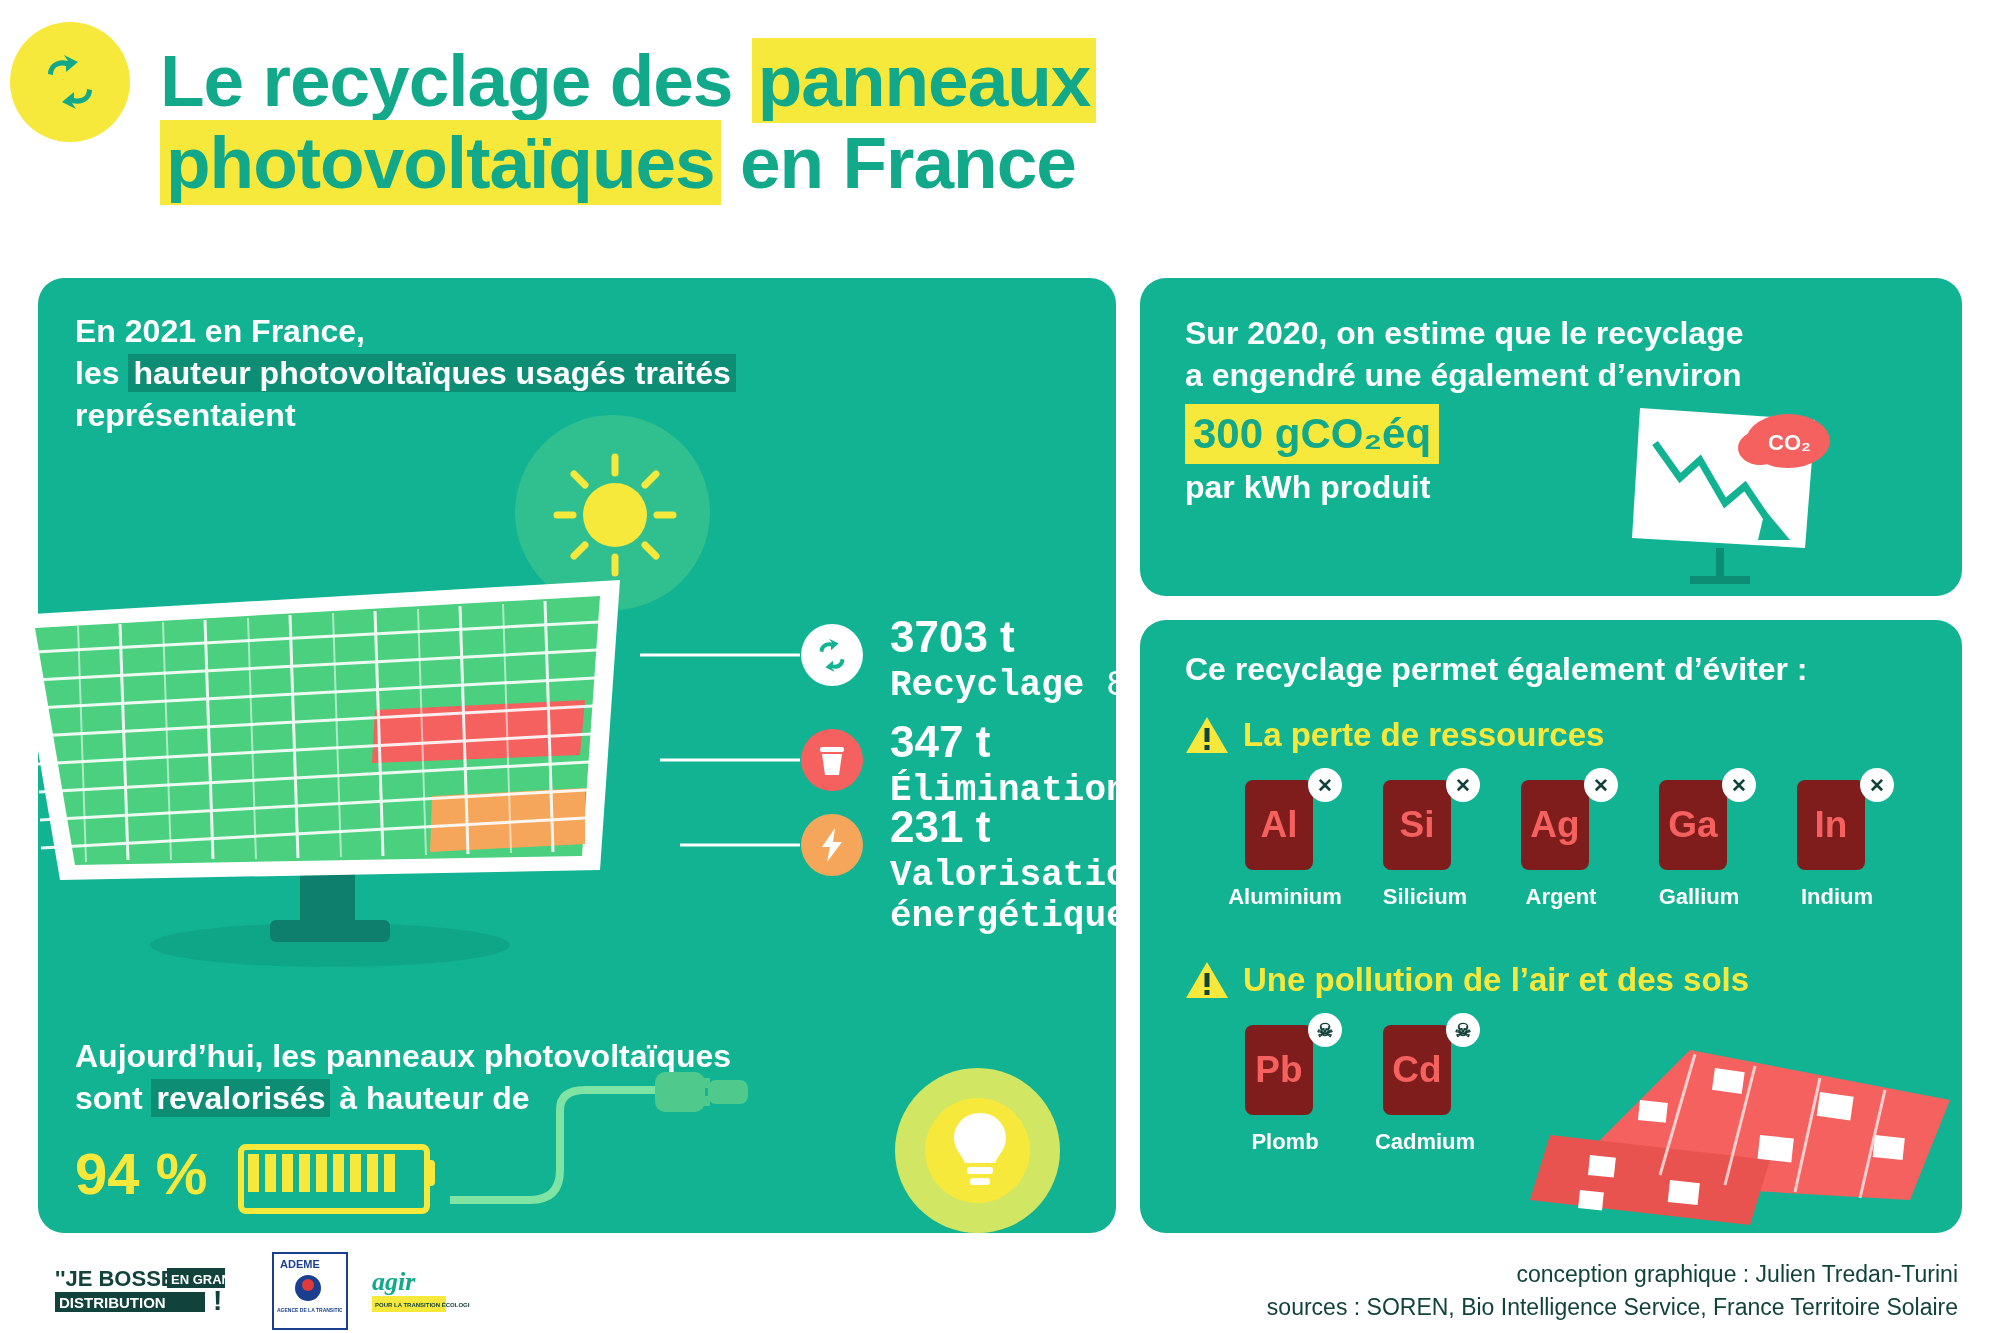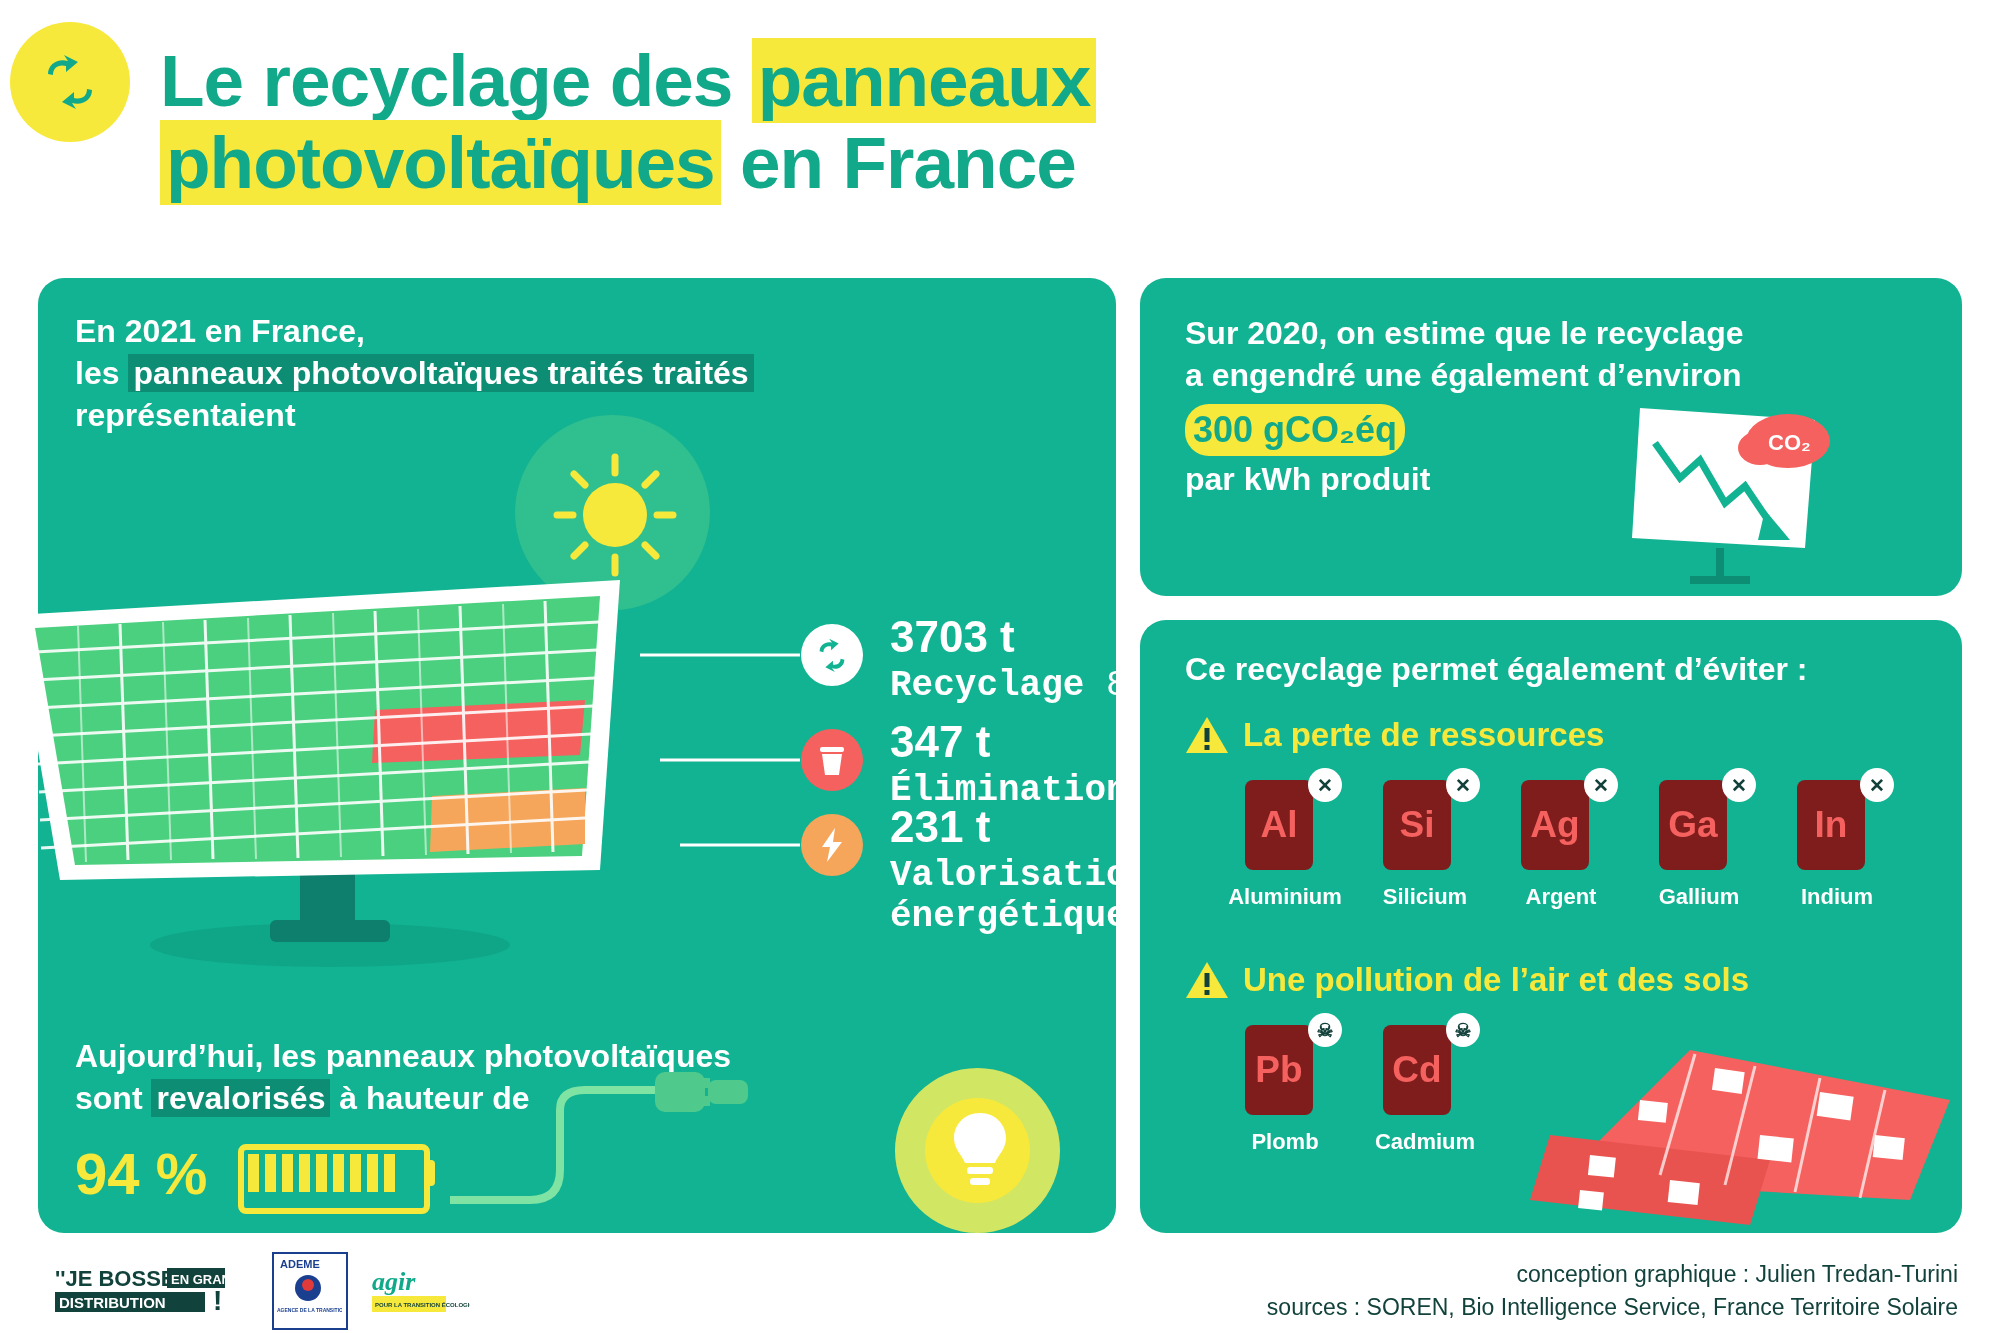--- a/index.html
+++ b/index.html
@@ -64,21 +64,21 @@
   .battery{
     position:absolute;left:238px;top:1144px;width:180px;height:58px;border:6px solid #f7e93b;border-radius:8px;
   }
   .battery i{display:block;float:left;width:11px;height:38px;background:#f7e93b;margin:4px 2px 0 4px;}
   .battery-cap{position:absolute;left:424px;top:1160px;width:11px;height:26px;background:#f7e93b;border-radius:0 4px 4px 0;}
   .bulb-glow{position:absolute;left:895px;top:1068px;width:165px;height:165px;border-radius:50%;background:#f3ef5a;opacity:.85;}
   .bulb-core{position:absolute;left:925px;top:1098px;width:105px;height:105px;border-radius:50%;background:#f7e93b;}
   
   .rt-text{position:absolute;left:1185px;top:312px;width:730px;font-size:32px;}
   .rt-big{
-    display:inline-block;background:#f7e93b;color:#11a98a;font-size:36px;font-weight:bold;padding:2px 8px;margin:8px 0 2px;border-radius:24px;
+    display:inline-block;background:#f7e93b;color:#11a98a;font-size:42px;font-weight:bold;padding:2px 8px;margin:8px 0 2px;
   }
   
   .rb-title{position:absolute;left:1185px;top:648px;width:760px;font-size:32px;}
   .warn-row{position:absolute;display:flex;align-items:center;gap:14px;}
   .warn-txt{color:#f7e93b;font-size:33px;font-weight:bold;}
   .elem{
     position:absolute;width:68px;height:90px;background:#7f1d1d;border-radius:8px;
     display:flex;align-items:center;justify-content:center;
   }
   .elem span{color:#f4615f;font-size:37px;font-weight:bold;}
@@ -126,21 +126,21 @@
     <line x1="112" y1="70" x2="128" y2="70"></line>
     <line x1="29" y1="29" x2="40" y2="40"></line>
     <line x1="100" y1="100" x2="111" y2="111"></line>
     <line x1="29" y1="111" x2="40" y2="100"></line>
     <line x1="100" y1="40" x2="111" y2="29"></line>
   </g>
 </svg>
 
 <div class="ptext lt-text">
   <div>En 2021 en France,</div>
-  <div><span>les </span><span class="hl-dark">panneaux photovoltaïques traités traités</span></div>
+  <div><span>les </span><span class="hl-dark">hauteur photovoltaïques usagés traités</span></div>
   <div>représentaient</div>
 </div>
 
 <svg class="solar-wrap" viewBox="0 0 700 420">
   <ellipse cx="330" cy="385" rx="180" ry="22" fill="#0e9b80" opacity="0.55"></ellipse>
   <rect x="300" y="305" width="55" height="65" fill="#0d7f6c"></rect>
   <rect x="270" y="360" width="120" height="22" rx="6" fill="#0d7f6c"></rect>
   <polygon points="15,55 620,20 600,310 60,320" fill="#ffffff"></polygon>
   <polygon points="35,68 600,36 582,296 75,305" fill="#4bd07f"></polygon>
 

